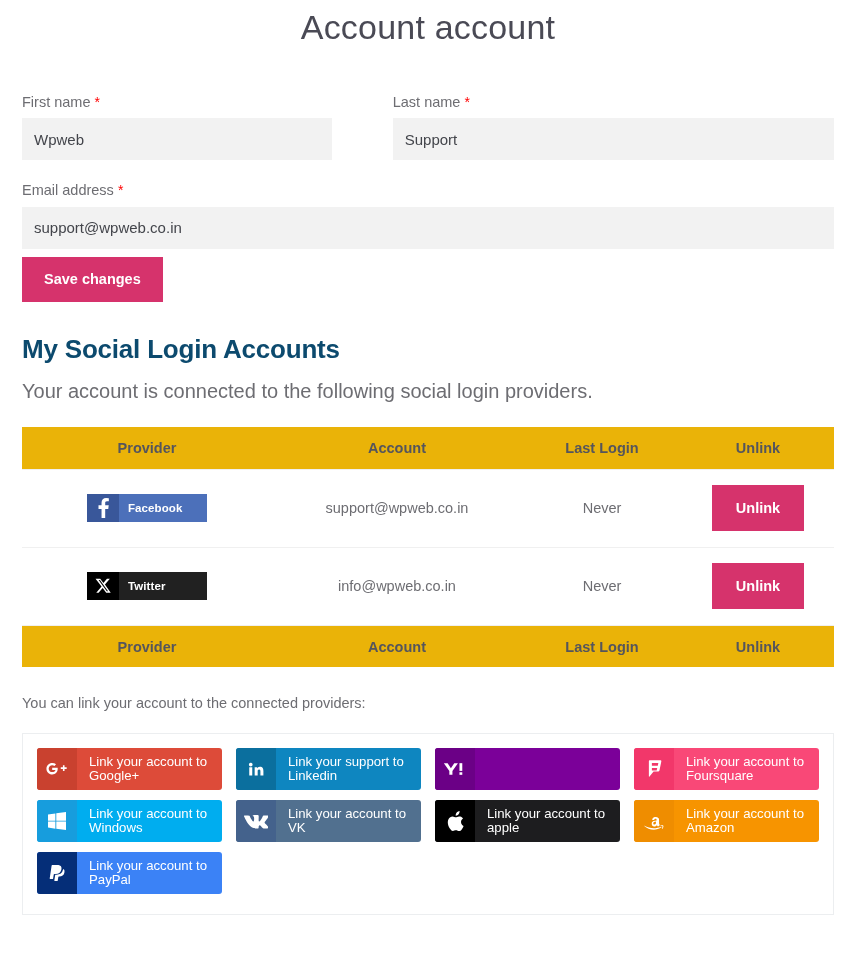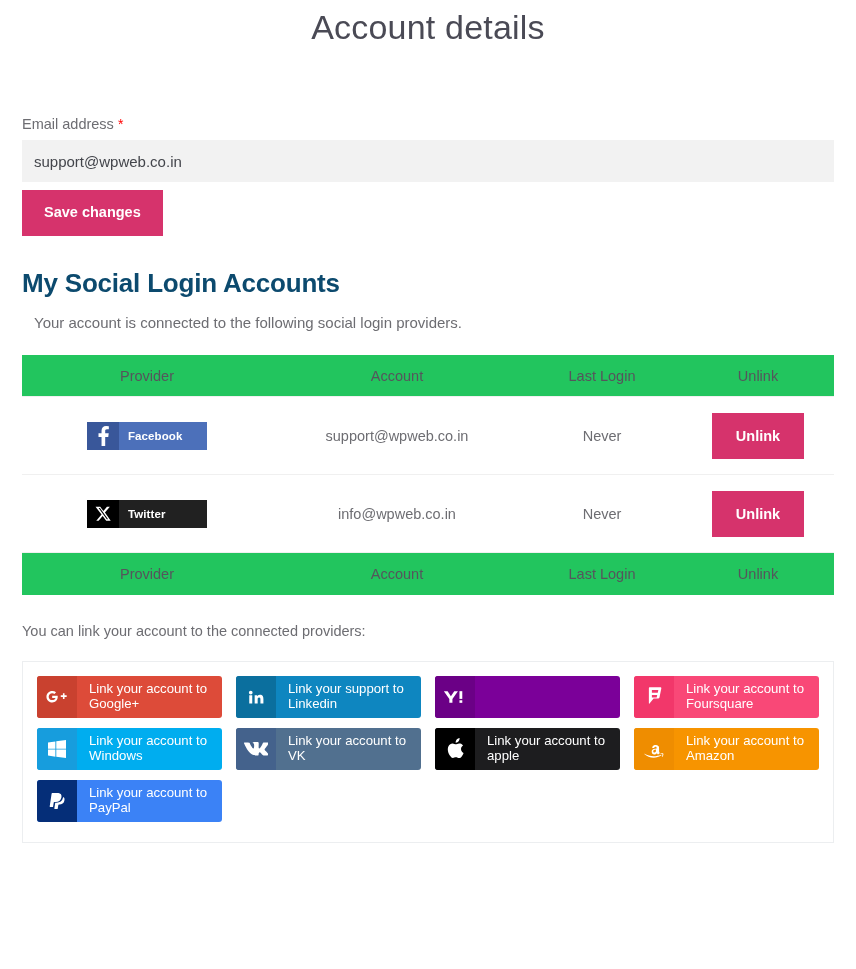--- a/index.html
+++ b/index.html
@@ -79,44 +79,44 @@
   .social-h2 {
     margin: 32px 0 0 0;
     padding: 0 22px;
     font-size: 26px;
     font-weight: bold;
     color: #0c4a6e;
     letter-spacing: -0.2px;
   }
   .social-sub {
     margin: 15px 0 0 0;
-    padding: 0 34px;
-    font-size: 15px;
+    padding: 0 22px;
+    font-size: 20px;
     color: #6d6d72;
   }
 
   
   .tbl-wrap { padding: 0 22px; margin-top: 24px; }
   table.social-tbl {
     width: 812px;
     border-collapse: collapse;
     table-layout: fixed;
   }
   table.social-tbl th,
   table.social-tbl td {
     text-align: center;
     vertical-align: middle;
     font-size: 14.5px;
     color: #6d6d72;
     border: 0;
   }
   table.social-tbl thead th,
   table.social-tbl tfoot th {
-    background: #22c55e;
-    font-weight: normal;
+    background: #eab308;
+    font-weight: bold;
     color: #55555c;
     height: 42px;
     padding: 0;
   }
   table.social-tbl tbody td {
     background: #ffffff;
     height: 78px;
     padding: 0;
     border-bottom: 1px solid #f0f0f0;
   }
@@ -222,24 +222,41 @@
     line-height: 1.1;
   }
 
   svg { display: block; }
 </style>
 </head>
 <body>
 
 <div class="page">
 
-  <h1 class="page-title">Account details</h1>
+  <h1 class="page-title">Account account</h1>
 
   <div class="form-wrap">
 
+    <div class="row-two">
+      <div class="field half">
+        <label class="field-label">
+          <span>First name</span>
+          <span class="req">*</span>
+        </label>
+        <input class="text-input" type="text" value="Wpweb" style="">
+      </div>
+
+      <div class="field half right">
+        <label class="field-label">
+          <span>Last name</span>
+          <span class="req">*</span>
+        </label>
+        <input class="text-input" type="text" value="Support" style="">
+      </div>
+    </div>
 
     <div class="spacer-22"></div>
 
     <div class="field full">
       <label class="field-label">
         <span>Email address</span>
         <span class="req">*</span>
       </label>
       <input class="text-input" type="text" value="support@wpweb.co.in" style="">
     </div>

